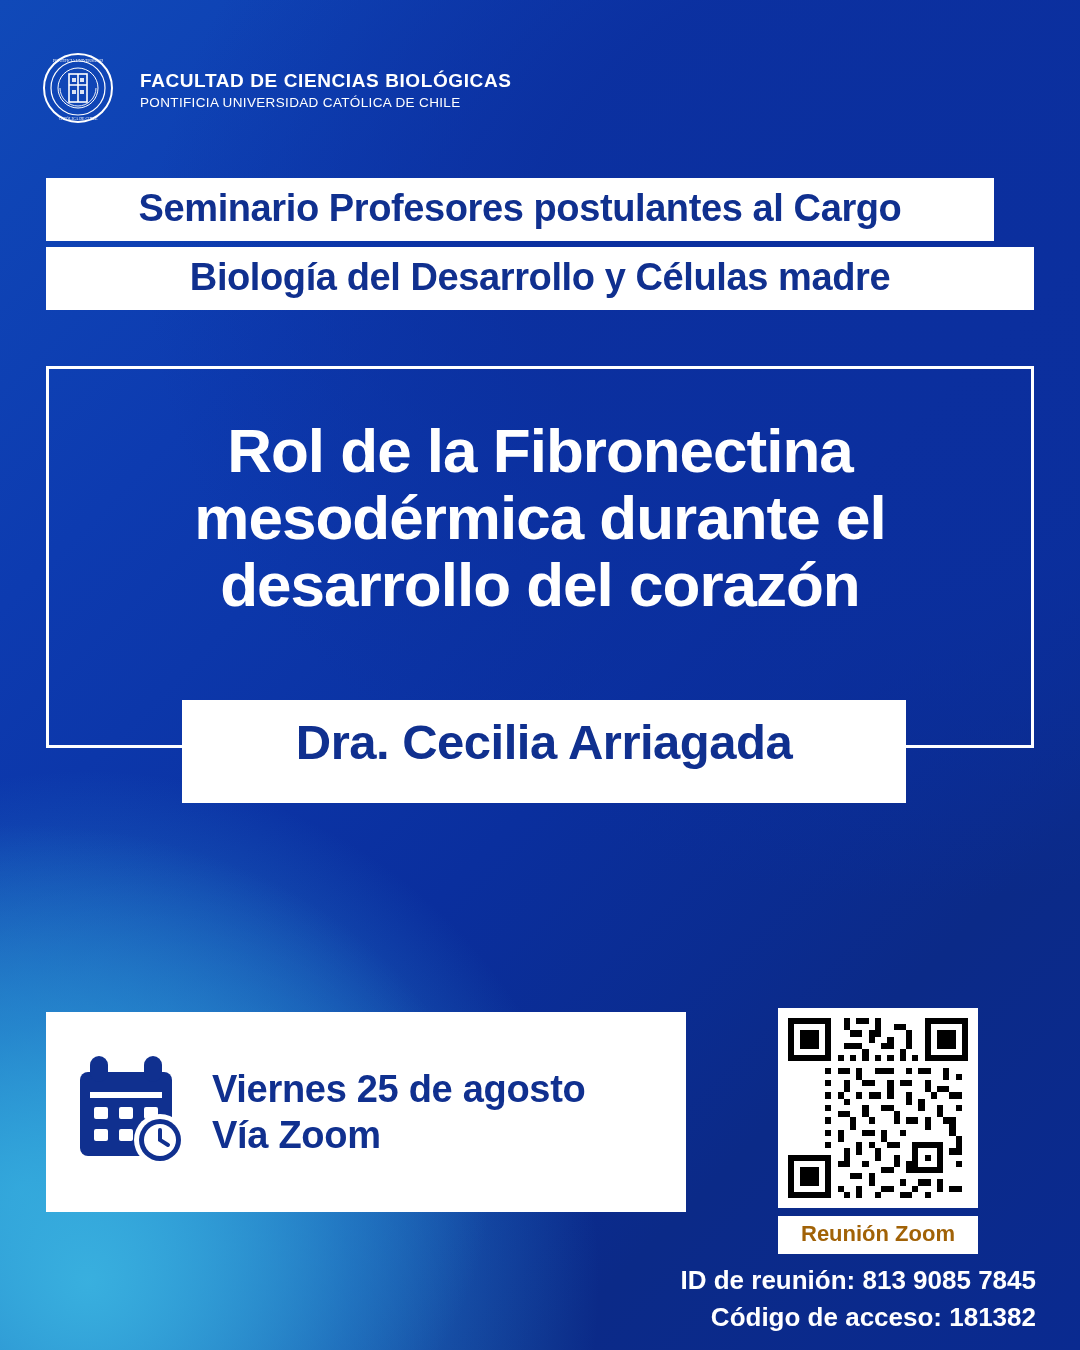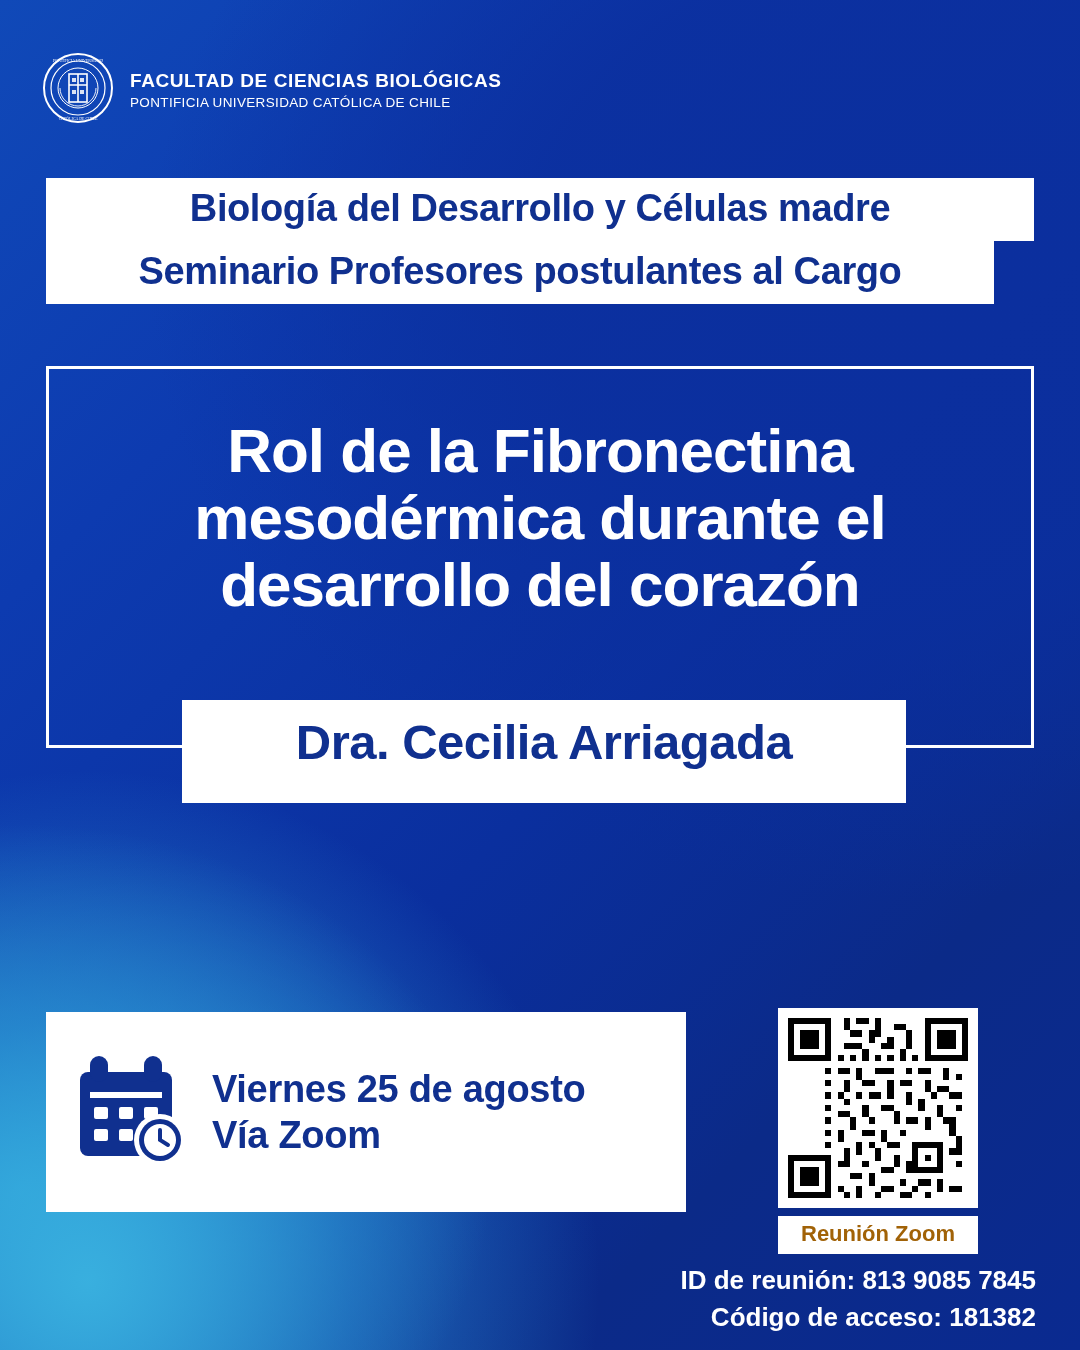--- a/index.html
+++ b/index.html
@@ -33,21 +33,21 @@
     pointer-events: none;
   }
 
   
   .logo-block {
     position: absolute;
     top: 52px;
     left: 42px;
     display: flex;
     align-items: center;
-    gap: 16px;
+    gap: 26px;
     z-index: 5;
   }
   .crest {
     width: 72px;
     height: 72px;
     position: relative;
     flex: 0 0 auto;
   }
   .logo-text {
     color: #ffffff;
@@ -239,22 +239,22 @@
         </g>
       </svg>
     </div>
     <div class="logo-text">
       <div class="logo-line1">FACULTAD DE CIENCIAS BIOLÓGICAS</div>
       <div class="logo-line2">PONTIFICIA UNIVERSIDAD CATÓLICA DE CHILE</div>
     </div>
   </div>
 
   <div class="banner-wrap">
+    <div class="banner-line first">Seminario Profesores postulantes al Cargo</div>
     <div class="banner-line second">Biología del Desarrollo y Células madre</div>
-    <div class="banner-line first">Seminario Profesores postulantes al Cargo</div>
   </div>
 
   <div class="frame"></div>
   <div class="talk-title">Rol de la Fibronectina mesodérmica durante el desarrollo del corazón</div>
   <div class="speaker-box">Dra. Cecilia Arriagada</div>
 
 
   <div class="info-card">
     <div class="cal-icon">
       <svg viewBox="0 0 124 124" width="124" height="124" aria-hidden="true">

